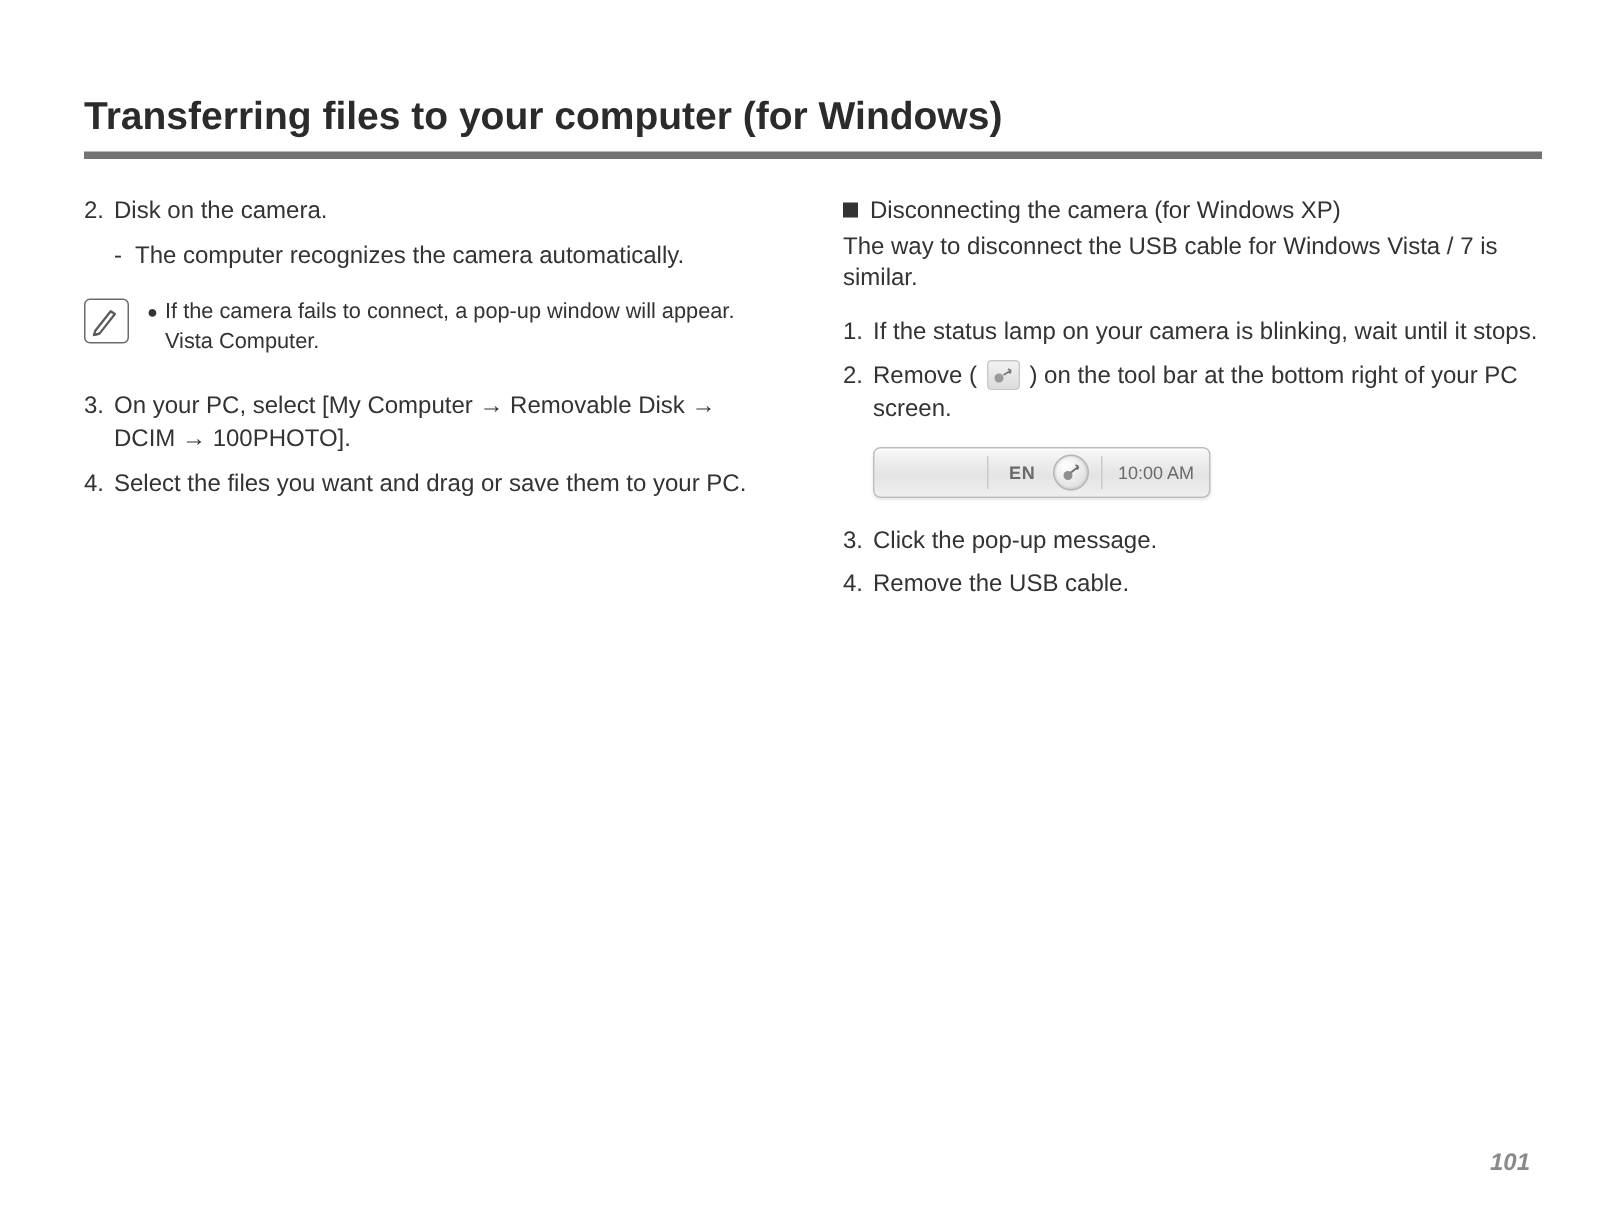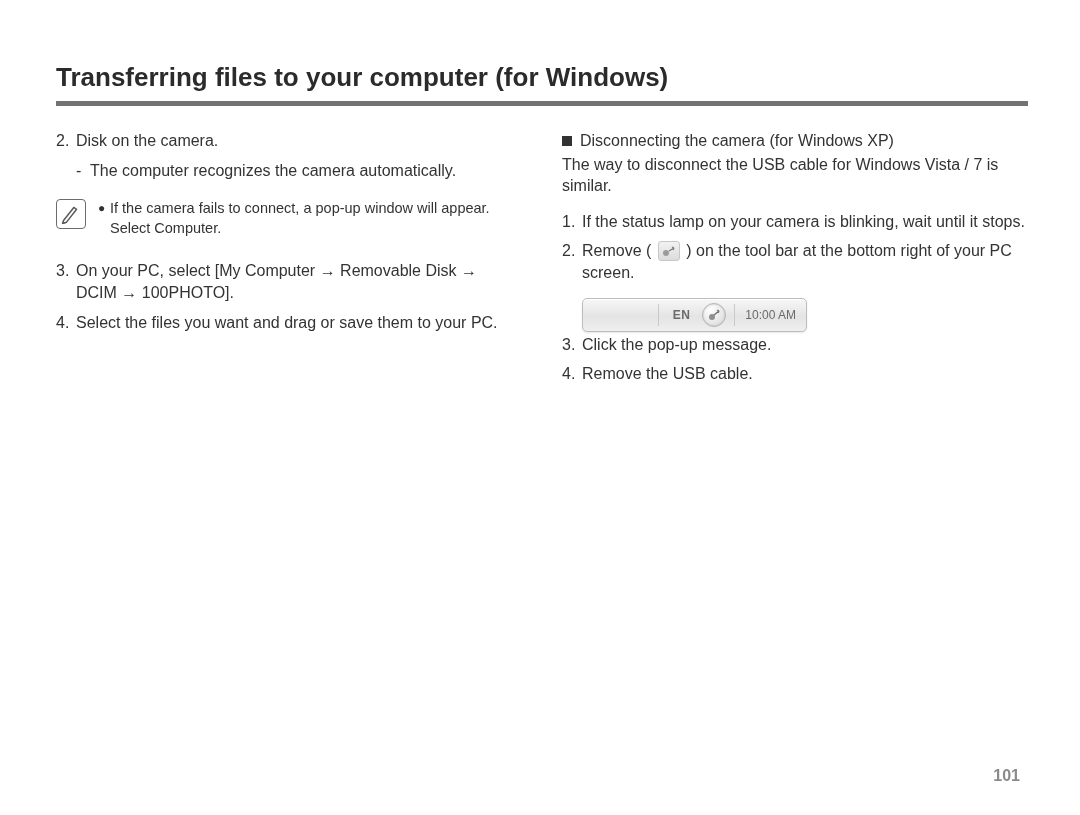--- a/index.html
+++ b/index.html
@@ -36,20 +36,21 @@
     flex: 1 1 0;
     min-width: 0;
   }
   .pnum {
     position: absolute;
     bottom: 28px;
     right: 60px;
     font-weight: bold;
     color: #8a8a8a;
     font-size: 16px;
+    font-style: italic;
   }
   
   .step {
     display: flex;
     margin-bottom: 8px;
   }
   .step .num {
     width: 20px;
     flex: 0 0 20px;
   }
@@ -112,21 +113,21 @@
     height: 18px;
     vertical-align: middle;
     margin: 0 2px;
     background: linear-gradient(#f2f2f2, #dcdcdc);
     border: 1px solid #c7c7c7;
     border-radius: 3px;
     position: relative;
     top: -1px;
   }
   .taskbar {
-    margin: 14px 0 2px 20px;
+    margin: 14px 0 18px 20px;
     width: 225px;
     height: 34px;
     border: 1px solid #bdbdbd;
     border-radius: 5px;
     background: linear-gradient(#f7f7f7, #e4e4e4 55%, #efefef);
     box-shadow: inset 0 1px 0 #ffffff, 0 1px 2px rgba(0,0,0,0.1);
     display: flex;
     align-items: center;
     padding: 0 6px;
     box-sizing: border-box;
@@ -186,21 +187,21 @@
           <svg viewBox="0 0 30 30" width="28" height="28">
             <path d="M7 22 L18 8 L21 10 L10 24 L6 25 Z" fill="none" stroke="#5a5a5a" stroke-width="1.6" stroke-linejoin="round"></path>
             <path d="M6 25 L10 24" stroke="#5a5a5a" stroke-width="1.6"></path>
           </svg>
         </div>
         <div class="note-lines">
           <div class="bullet-row">
             <div class="bullet">●</div>
             <div>If the camera fails to connect, a pop-up window will appear.</div>
           </div>
-          <div style="padding-left:12px;">Select Computer.</div>
+          <div style="padding-left:12px;">Vista Computer.</div>
         </div>
       </div>
 
       <div class="step">
         <div class="num">3.</div>
         <div class="body">On your PC, select [My Computer → Removable Disk → DCIM → 100PHOTO].</div>
       </div>
 
       <div class="step" style="margin-top:6px;">
         <div class="num">4.</div>

